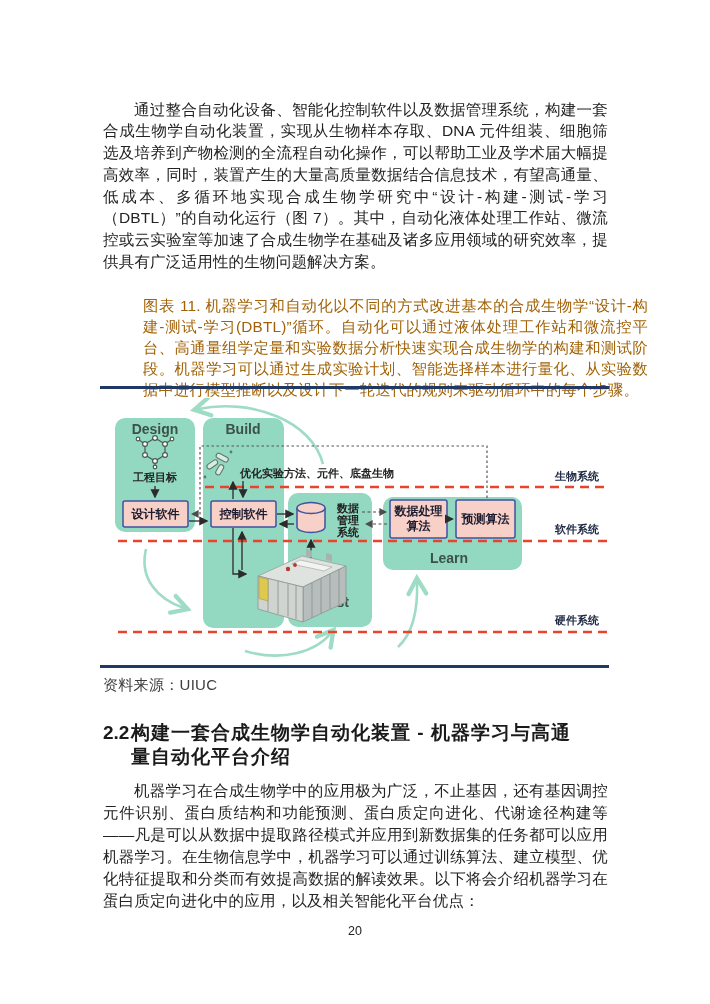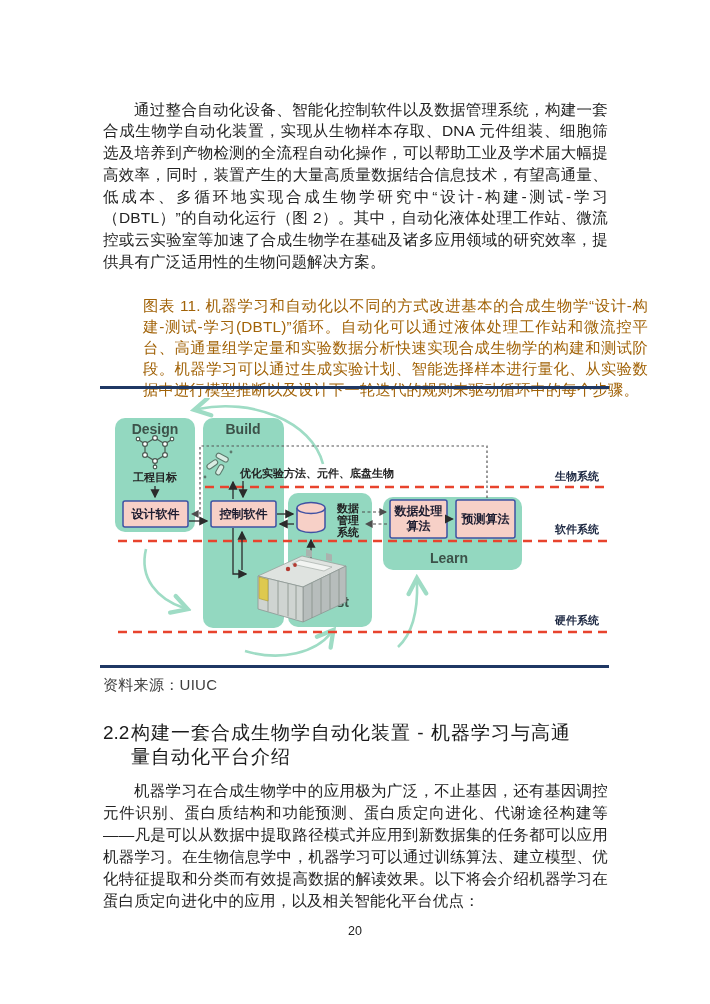--- a/index.html
+++ b/index.html
@@ -14,38 +14,38 @@
   }
   .caption{
     position:absolute;left:103px;width:505px;
     font-size:15.3px;line-height:21px;letter-spacing:.2px;
     text-align:justify;color:#a16207;margin-left:40px;
   }
   .rule{position:absolute;left:100px;width:509px;height:2.5px;background:#1f3864;}
   .source{position:absolute;left:103px;top:676px;font-size:15px;color:#3d3d3d;letter-spacing:.3px;}
   .heading{
     position:absolute;left:103px;top:721px;width:505px;display:flex;
-    font-size:19px;font-weight:normal;color:#1a1a1a;line-height:23.5px;letter-spacing:1px;
+    font-size:19px;font-weight:bold;color:#1a1a1a;line-height:23.5px;letter-spacing:1px;
   }
   .h-num{width:28px;flex:0 0 28px;letter-spacing:0;}
   .h-text{max-width:455px;}
   .pagenum{position:absolute;left:0;right:0;top:924px;text-align:center;font-size:12.5px;color:#222;}
   .figure{position:absolute;left:98px;top:398px;width:514px;height:264px;}
   svg text{font-family:"Liberation Sans","DejaVu Sans",sans-serif;}
   .stage-label{font-size:14px;font-weight:600;fill:#3c5249;}
   .box-label{font-size:12px;font-weight:700;fill:#1c1c30;}
   .small-bold{font-size:11px;font-weight:700;fill:#222222;}
   .sys-label{font-size:11px;font-weight:700;fill:#1f2a44;}
 </style>
 </head>
 <body>
 
 <div class="page">
 
-  <p class="bodytext" style="top:83px;">通过整合自动化设备、智能化控制软件以及数据管理系统，构建一套合成生物学自动化装置，实现从生物样本存取、DNA 元件组装、细胞筛选及培养到产物检测的全流程自动化操作，可以帮助工业及学术届大幅提高效率，同时，装置产生的大量高质量数据结合信息技术，有望高通量、低成本、多循环地实现合成生物学研究中“设计-构建-测试-学习（DBTL）”的自动化运行（图 2）。其中，自动化液体处理工作站、微流控或云实验室等加速了合成生物学在基础及诸多应用领域的研究效率，提供具有广泛适用性的生物问题解决方案。</p>
+  <p class="bodytext" style="top:83px;">通过整合自动化设备、智能化控制软件以及数据管理系统，构建一套合成生物学自动化装置，实现从生物样本存取、DNA 元件组装、细胞筛选及培养到产物检测的全流程自动化操作，可以帮助工业及学术届大幅提高效率，同时，装置产生的大量高质量数据结合信息技术，有望高通量、低成本、多循环地实现合成生物学研究中“设计-构建-测试-学习（DBTL）”的自动化运行（图 7）。其中，自动化液体处理工作站、微流控或云实验室等加速了合成生物学在基础及诸多应用领域的研究效率，提供具有广泛适用性的生物问题解决方案。</p>
 
   <p class="caption" style="top:280px;">图表 11. 机器学习和自动化以不同的方式改进基本的合成生物学“设计-构建-测试-学习(DBTL)”循环。自动化可以通过液体处理工作站和微流控平台、高通量组学定量和实验数据分析快速实现合成生物学的构建和测试阶段。机器学习可以通过生成实验计划、智能选择样本进行量化、从实验数据中进行模型推断以及设计下一轮迭代的规则来驱动循环中的每个步骤。</p>
 
   <div class="rule" style="top:386px;"></div>
 
   <svg class="figure" viewBox="98 398 514 264">
     <defs>
       <marker id="aB" viewBox="0 0 10 10" refX="8.5" refY="5" markerWidth="7" markerHeight="7" orient="auto-start-reverse">
         <path d="M0 0 L10 5 L0 10 z" fill="#2b2b2b"></path>
       </marker>

